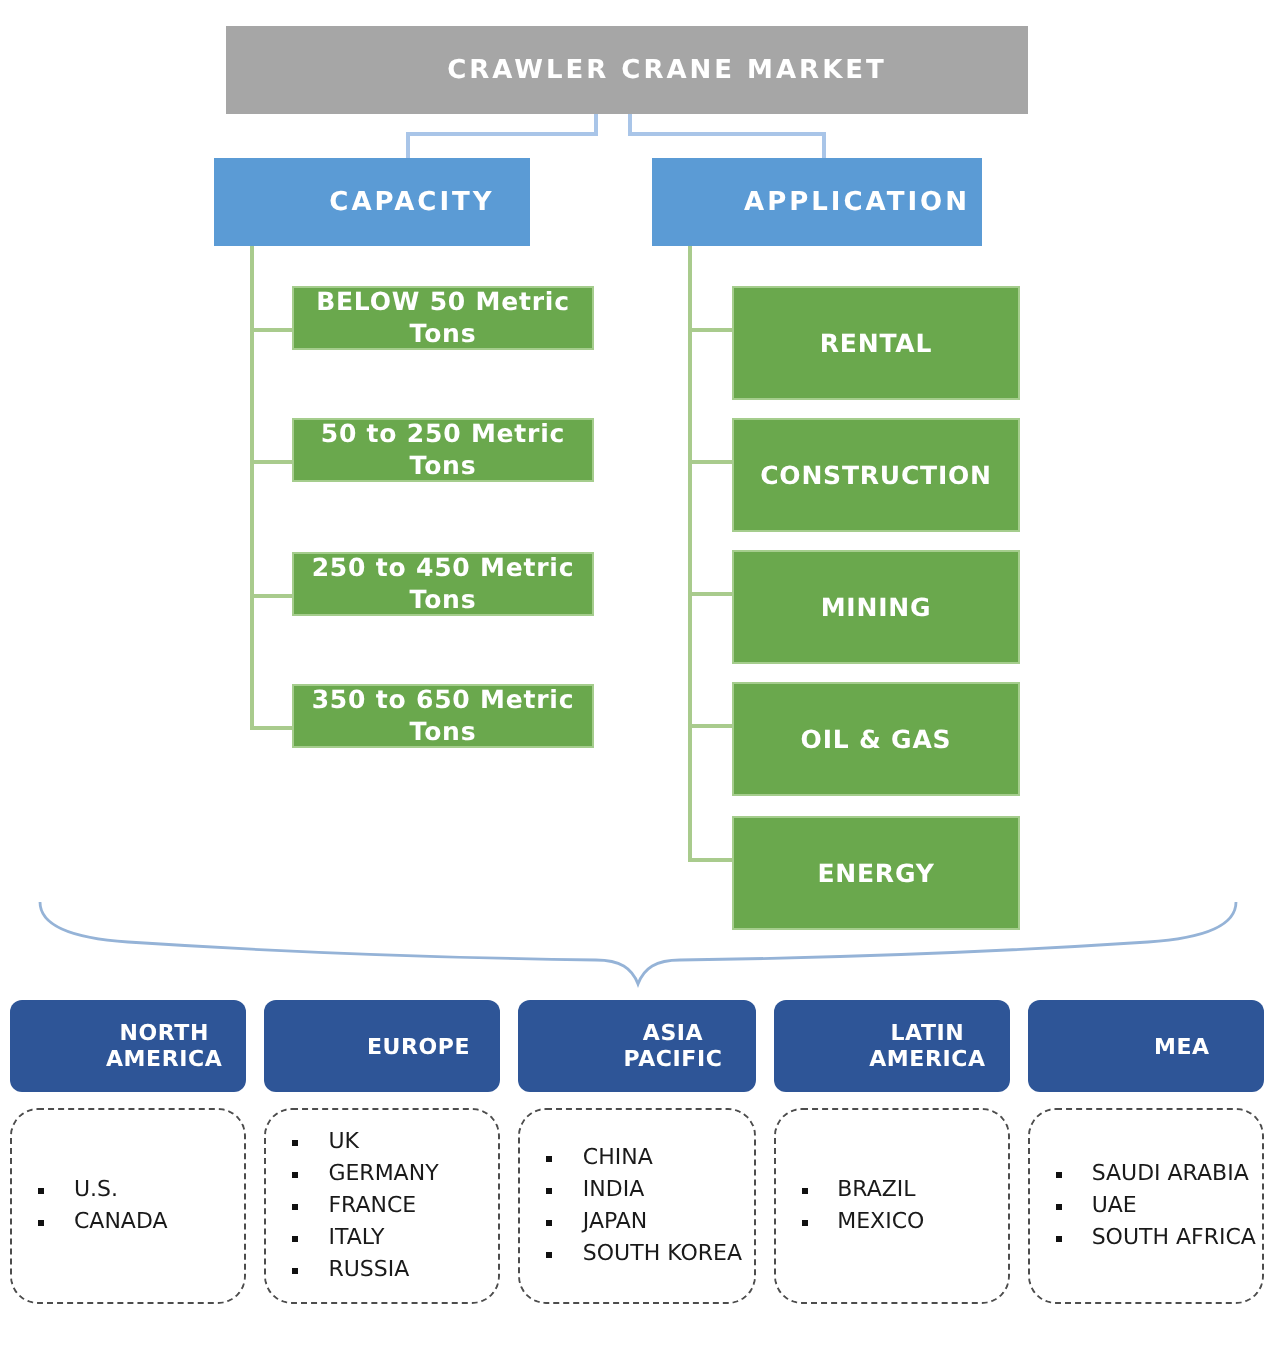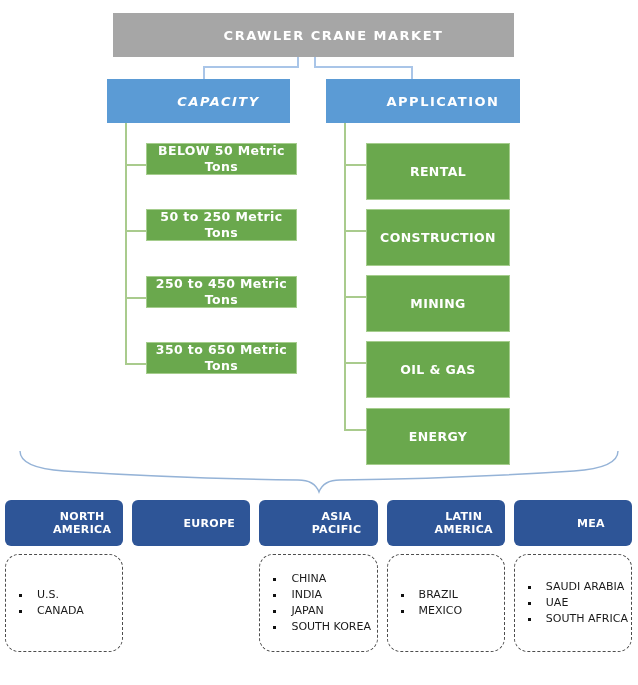--- a/index.html
+++ b/index.html
@@ -21,22 +21,22 @@
   .root-box{
     left:113px;top:13px;width:401px;height:44px;
     background:#a6a6a6;
     font-size:13px;letter-spacing:1.5px;
   }
   .branch-box{
     background:#5b9bd5;
     font-size:13px;letter-spacing:1.5px;
     height:44px;top:79px;
   }
-  .branch-capacity{left:107px;width:183px;font-style:italic;}
-  .branch-application{left:326px;width:194px;}
+  .branch-capacity{left:107px;width:158px;}
+  .branch-application{left:326px;width:165px;}
   .leaf{
     background:#6aa84d;border:1px solid #a5cd8d;
     font-size:12.5px;line-height:16px;letter-spacing:0.4px;
     padding:0 6px;
   }
   .leaf-cap{left:146px;width:151px;height:32px;}
   .leaf-app{left:366px;width:144px;height:57px;}
   
   .connector-layer{position:absolute;left:0;top:0;width:638px;height:685px;pointer-events:none;}
   
@@ -116,20 +116,29 @@
       <div class="region-body">
         <ul class="country-list">
           <li>U.S.</li>
           <li>CANADA</li>
         </ul>
       </div>
     </div>
 
     <div class="region-col">
       <div class="region-header">EUROPE</div>
+      <div class="region-body">
+        <ul class="country-list">
+          <li>UK</li>
+          <li>GERMANY</li>
+          <li>FRANCE</li>
+          <li>ITALY</li>
+          <li>RUSSIA</li>
+        </ul>
+      </div>
     </div>
 
     <div class="region-col">
       <div class="region-header">ASIA PACIFIC</div>
       <div class="region-body">
         <ul class="country-list">
           <li>CHINA</li>
           <li>INDIA</li>
           <li>JAPAN</li>
           <li>SOUTH KOREA</li>

